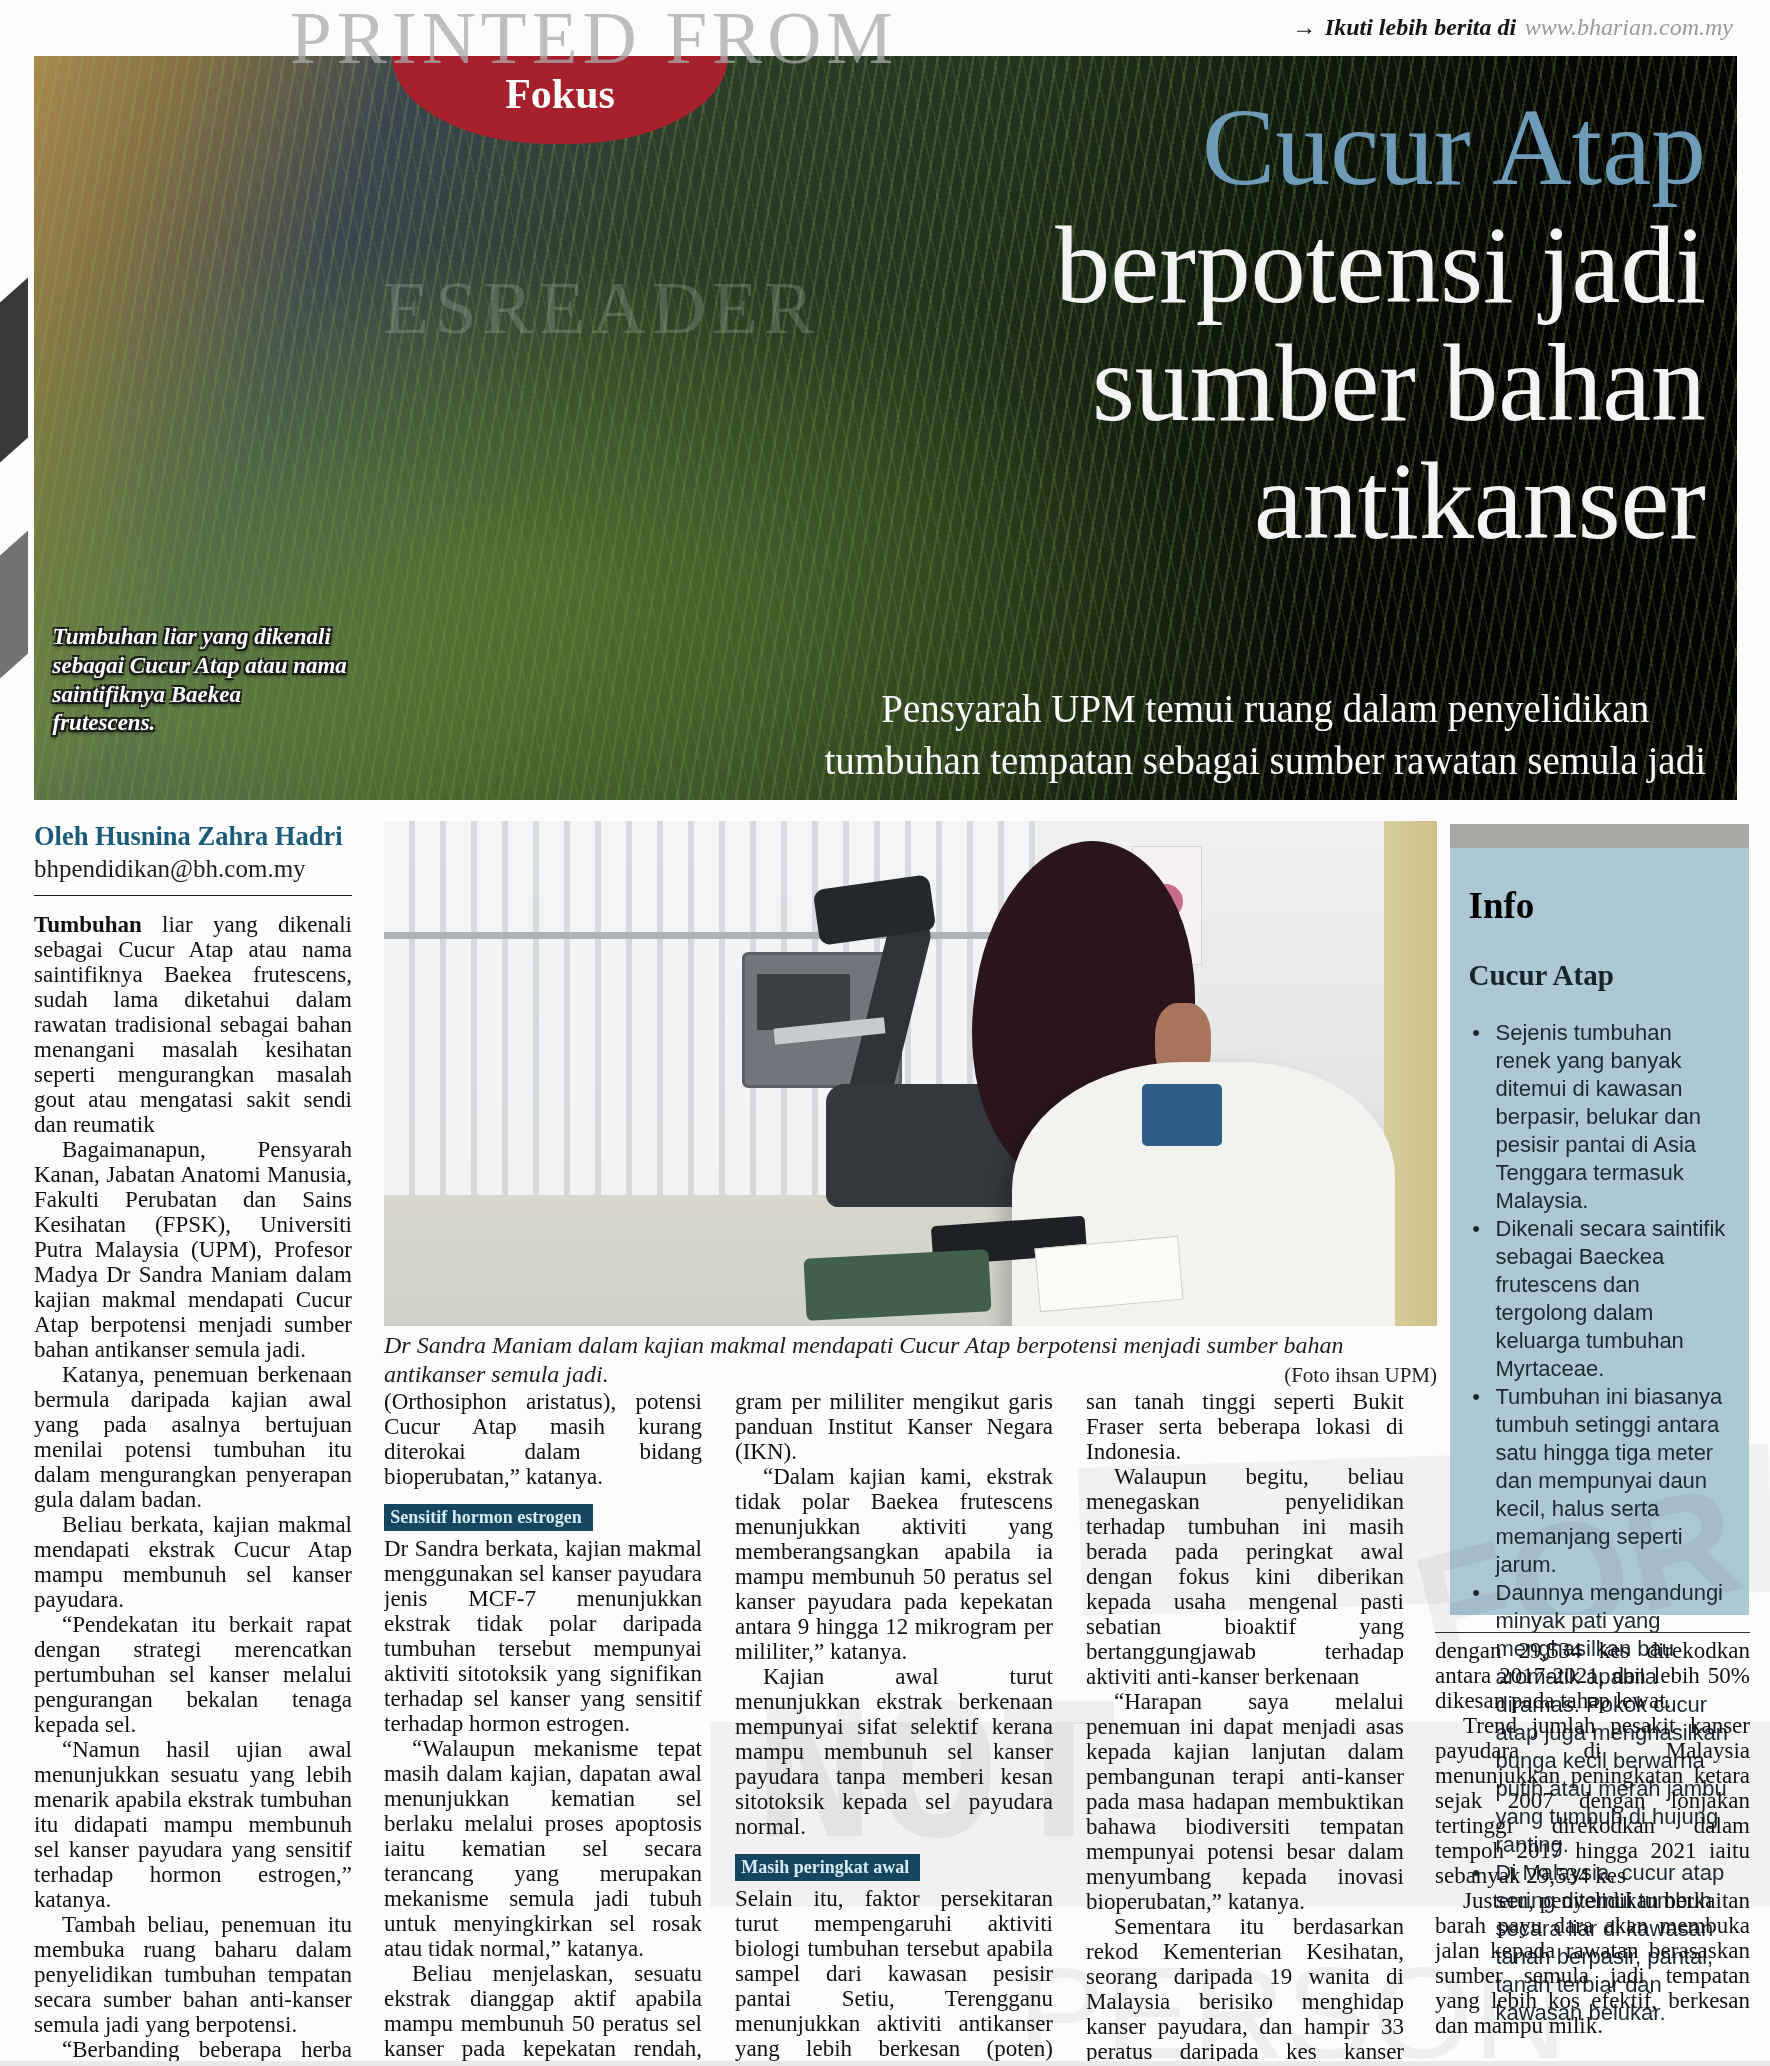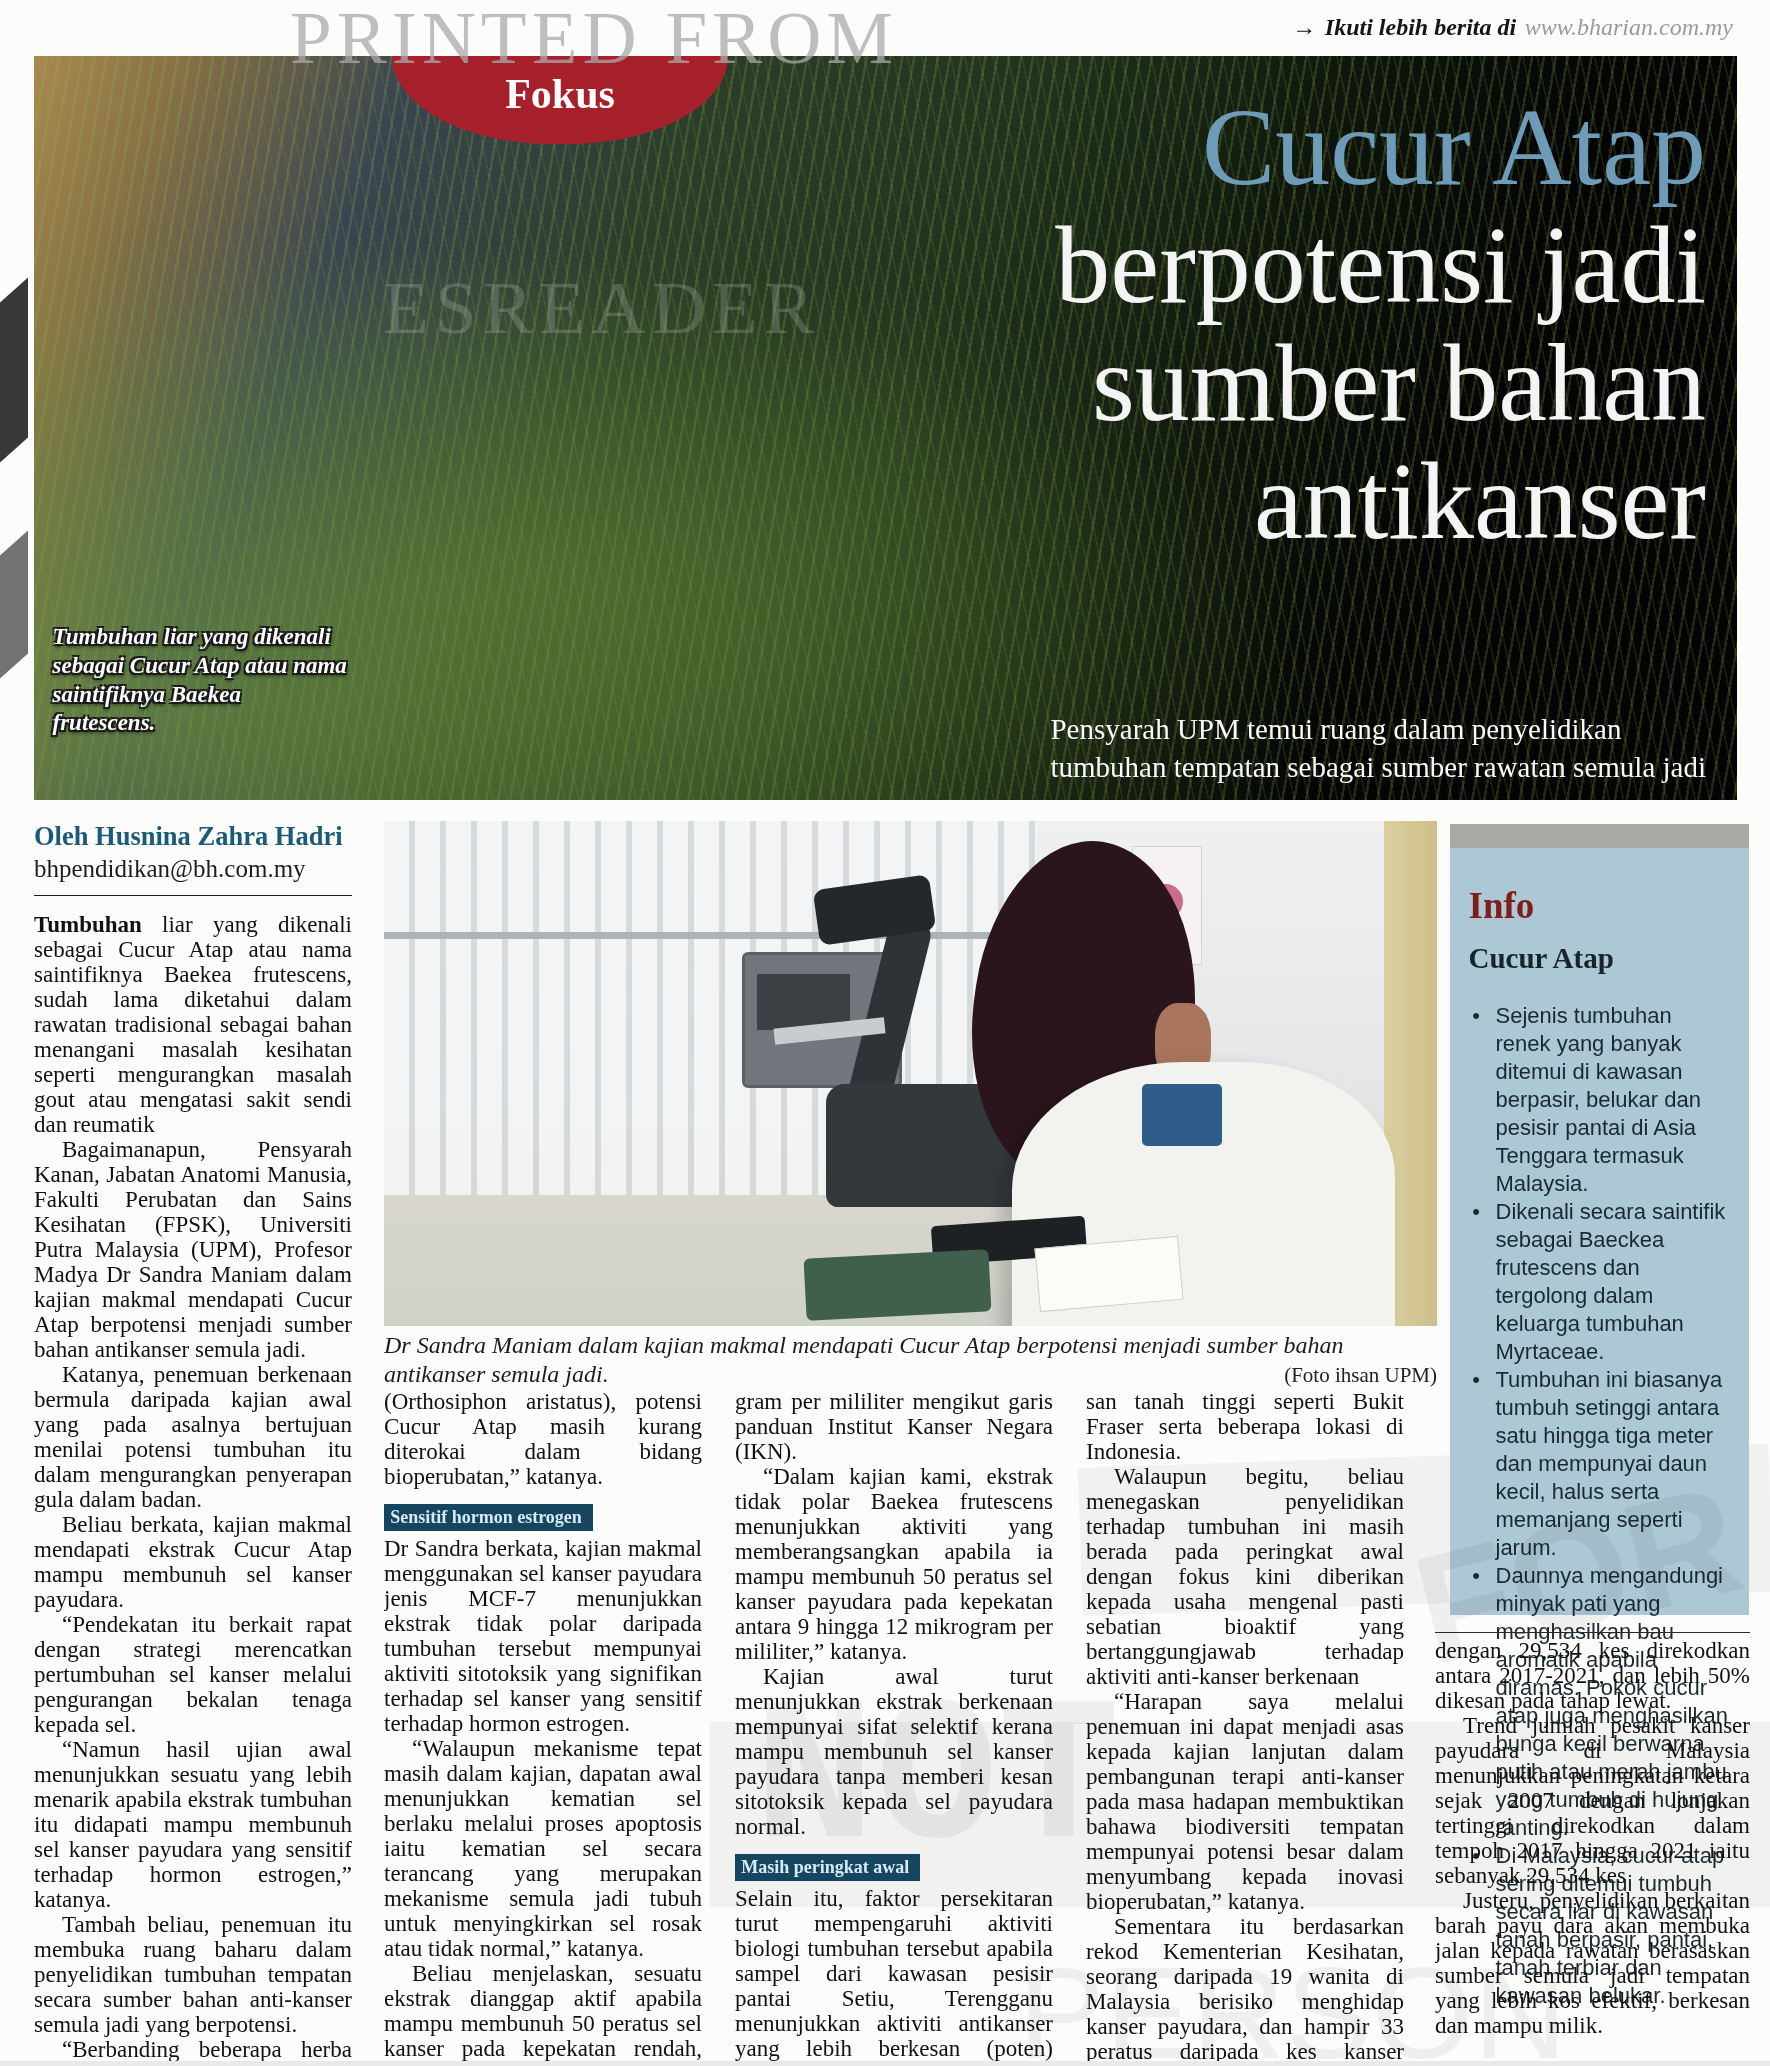--- a/index.html
+++ b/index.html
@@ -37,22 +37,22 @@
       radial-gradient(ellipse at 30% 70%, rgba(96,138,52,.35), transparent 45%),
       repeating-linear-gradient(100deg, rgba(150,190,85,.20) 0 2.5px, transparent 2.5px 11.7px),
       repeating-linear-gradient(78deg, rgba(95,145,55,.18) 0 1.9px, transparent 1.9px 14px),
       linear-gradient(113deg,#a9894f 0%,#8a7246 7%,#3a4550 19%,#2c3d29 34%,#22331d 50%,#0e150c 66%,#050505 78%,#030303 100%);}
   .fokus-badge{position:absolute;left:358px;top:0;width:336px;height:88px;background:#a7212c;
     border-radius:0 0 168px 168px / 0 0 93px 93px;text-align:center;z-index:2;}
   .fokus-badge span{display:inline-block;margin-top:13.6px;color:#fff;font-size:42px;font-weight:bold;}
   .headline{position:absolute;top:32px;right:31px;text-align:right;line-height:118px;z-index:2;}
   .headline .hl{display:block;font-size:110px;color:#f4f4f4;}
   .headline .hl-accent{color:#6e9cb8;}
-  .subheadline{position:absolute;right:31px;bottom:13.6px;text-align:left;color:#fafafa;
-    font-size:29px;line-height:1.32;z-index:2;}
+  .subheadline{position:absolute;right:31px;bottom:13.6px;text-align:center;color:#fafafa;
+    font-size:39px;line-height:1.32;z-index:2;}
   .hero-caption{position:absolute;left:18.5px;bottom:62px;width:296px;z-index:2;
     font-size:23px;font-style:italic;font-weight:bold;color:#fff;line-height:1.25;
     text-shadow:-1.9px -1.9px 0 #1a1a1a,1.9px -1.9px 0 #1a1a1a,-1.9px 1.9px 0 #1a1a1a,1.9px 1.9px 0 #1a1a1a,0 2.5px 3.7px rgba(0,0,0,.8);}
 
   
   .col{position:absolute;z-index:1;width:318px;font-size:23px;line-height:25px;text-align:justify;overflow:hidden;}
   #col1{left:34px;top:821px;height:1245px;}
   #col2{left:384px;top:1389px;height:678px;}
   #col3{left:735px;top:1389px;height:678px;}
   #col4{left:1086px;top:1389px;height:678px;}
@@ -94,21 +94,21 @@
 
   .lab-caption{position:absolute;left:384px;top:1331px;width:1053px;z-index:1;
     font-size:24px;font-style:italic;color:#1c1c1c;line-height:1.22;}
   .lab-credit{position:absolute;right:0;top:32px;font-size:21px;font-style:normal;color:#222;}
 
   
   .infobox{position:absolute;left:1450px;top:824px;width:299px;height:791px;z-index:1;
     background:#abc8d4;}
   .infobox .graybar{height:23.5px;background:#a9a8a4;}
   .infobox .inner{padding:25px 18.5px 0 18.5px;}
-  .info-title{font-size:37px;font-weight:bold;color:#7f1d1d;margin:11px 0 15px 0;}
+  .info-title{font-size:37px;font-weight:bold;color:#000000;margin:11px 0 32px 0;}
   .info-subtitle{font-size:29px;font-weight:bold;color:#16242c;margin:0 0 27px 0;}
   .info-list{margin:0;padding:0;list-style:none;font-family:"Liberation Sans",sans-serif;
     font-size:22px;line-height:28px;color:#1a2930;}
   .info-list li{position:relative;padding-left:27px;margin:0;}
   .info-list li::before{content:"•";position:absolute;left:3.7px;top:0;}
   .info-rule{position:absolute;left:1435px;top:1627px;width:315px;border:none;border-top:1.9px solid #2b2b2b;z-index:1;}
 </style>
 </head>
 <body>
 

